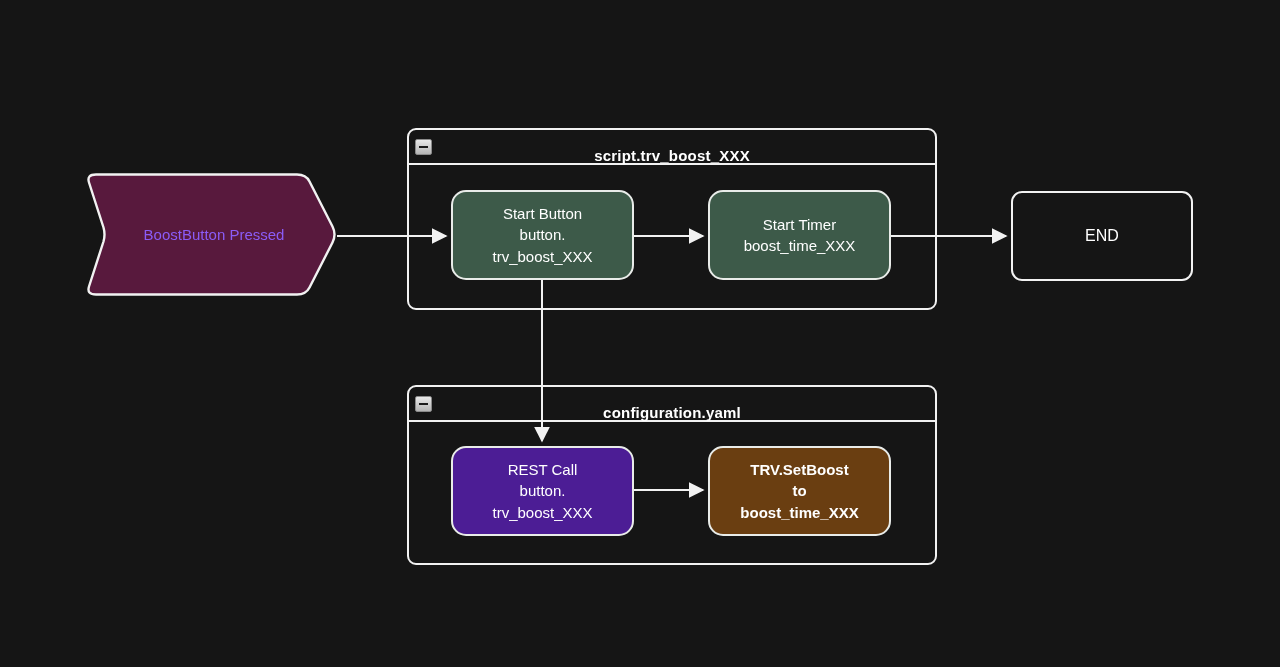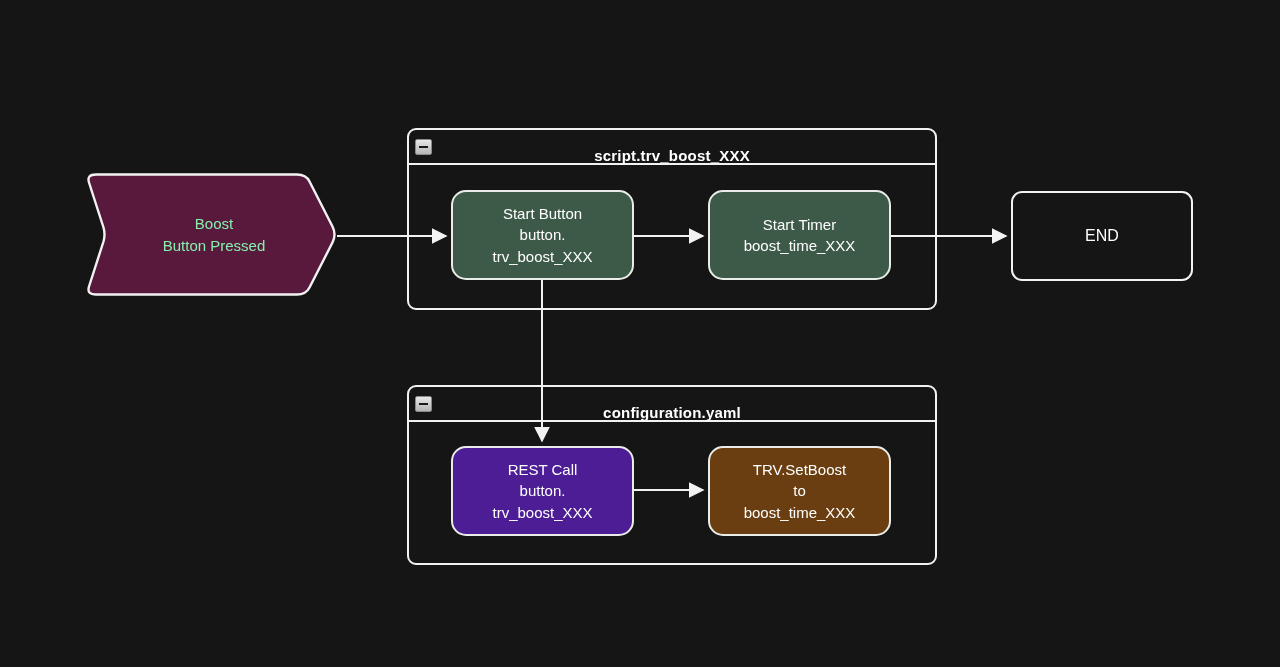--- a/index.html
+++ b/index.html
@@ -114,24 +114,24 @@
     left: 85px; top: 173px;
     width: 252px; height: 123px;
     z-index: 3;
   }
   .start-shape svg { position: absolute; left: 0; top: 0; }
   .start-shape path { stroke: #f2f2f2; stroke-width: 2.4; }
   .start-label {
     position: absolute;
     left: 28px; right: 22px; top: 0; bottom: 0;
     display: flex;
-    flex-direction: column;
-    align-items: center;
-    justify-content: center;
-    color: #86efac;
+    flex-direction: row;
+    align-items: center;
+    justify-content: center;
+    color: #8b5cf6;
     font-size: 15px;
     line-height: 22px;
     text-align: center;
   }
 </style>
 </head>
 <body>
 
 <div class="stage">
 
@@ -173,21 +173,21 @@
     <span>Start Timer</span>
     <span>boost_time_XXX</span>
   </div>
 
   <div class="node node-rest" style="background-color: #4c1d95;">
     <span>REST Call</span>
     <span>button.</span>
     <span>trv_boost_XXX</span>
   </div>
 
-  <div class="node node-boostset" style="background-color: rgb(106, 62, 17);">
+  <div class="node node-boostset" style="background-color: rgb(106, 62, 17); font-weight: bold;">
     <span>TRV.SetBoost</span>
     <span>to</span>
     <span>boost_time_XXX</span>
   </div>
 
   <div class="end-node">
     <span>END</span>
   </div>
 
   <svg class="edges">

